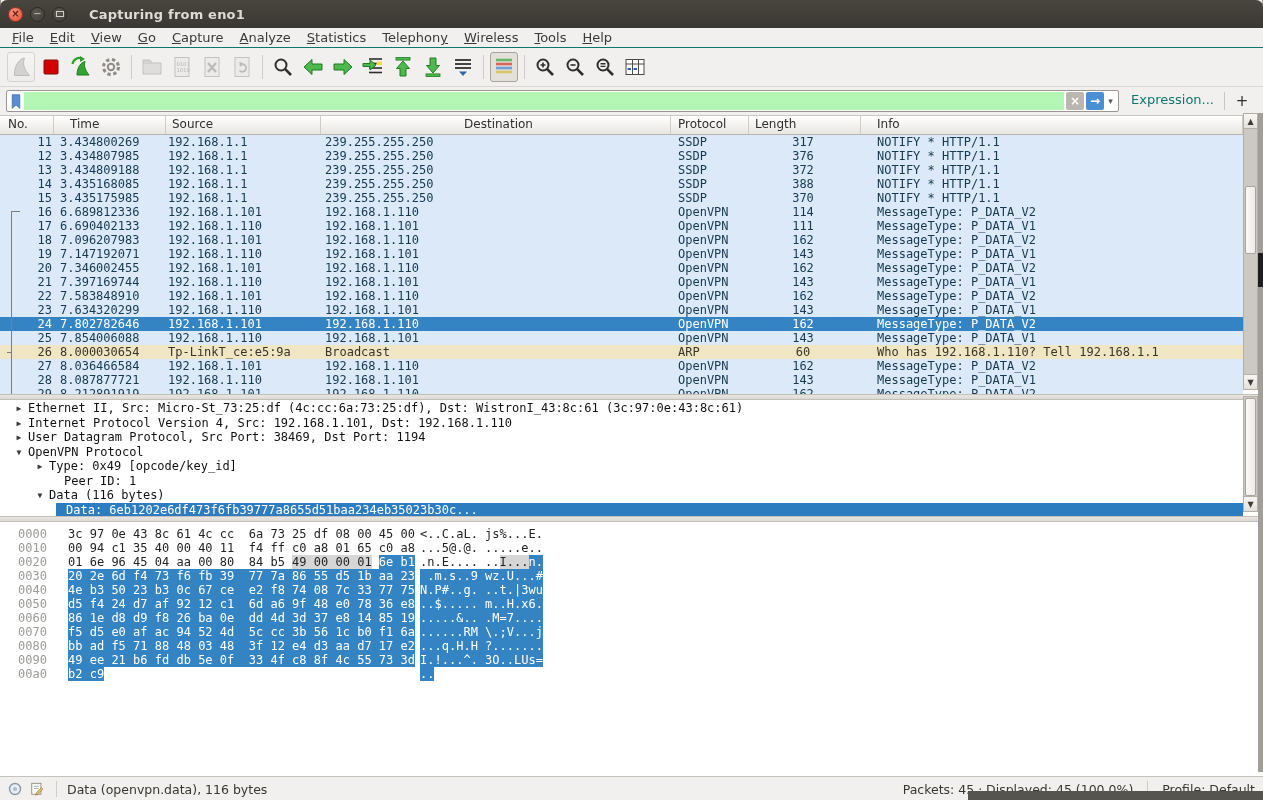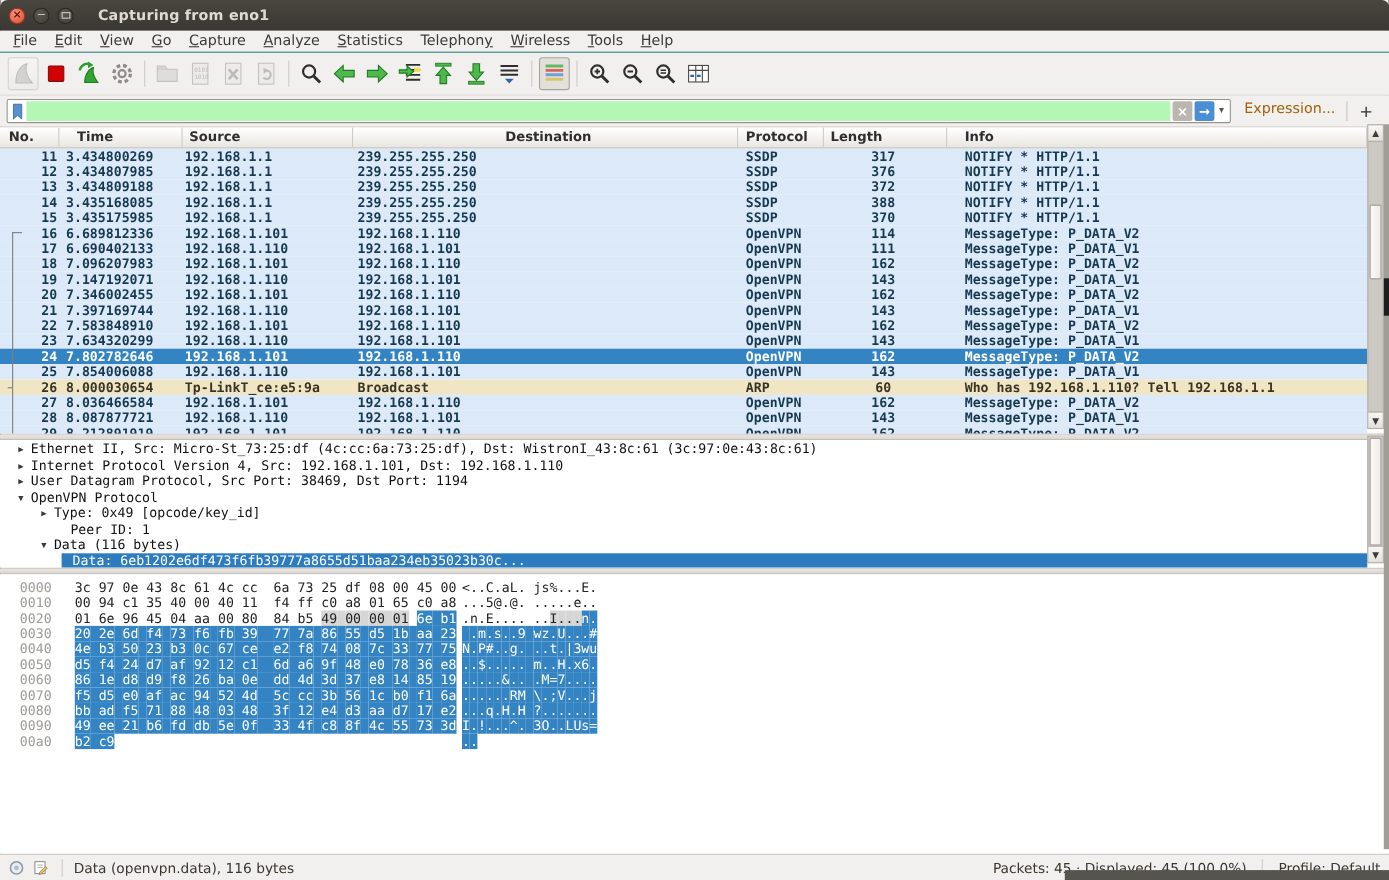--- a/index.html
+++ b/index.html
@@ -36,25 +36,25 @@
     display:flex;align-items:center;padding:0 6px;}
   .fwrap{flex:1 1 auto;height:22px;background:#ffffff;border:1px solid #9a968f;border-radius:2px;
     display:flex;align-items:center;padding:1px;box-sizing:border-box;}
   .fbookmark{width:16px;display:flex;justify-content:center;align-items:center;}
   .ffield{flex:1 1 auto;height:100%;background:var(--filter-valid);}
   .fclear{width:18px;height:18px;background:#bab6b0;color:#fff;border-radius:2px;display:flex;
     align-items:center;justify-content:center;font-size:12px;font-weight:bold;margin-left:2px;}
   .fapply{width:18px;height:18px;background:#4a8fd3;color:#fff;border-radius:2px;display:flex;
     align-items:center;justify-content:center;font-size:12px;font-weight:bold;margin-left:2px;}
   .fcaret{width:13px;color:#555;font-size:9px;text-align:center;}
-  .fexpr{font-size:13px;color:#a16207;margin:0 10px 4px 12px;}
+  .fexpr{font-size:13px;color:#0f766e;margin:0 10px 4px 12px;}
   .fsep{width:1px;height:18px;background:#c9c5bf;}
   .fplus{font-size:15px;color:#2e2e2e;margin:0 8px 0 10px;width:14px;text-align:center;}
   
-  .plist{flex:0 0 277px;position:relative;background:#fff;font-weight:bold;}
+  .plist{flex:0 0 277px;position:relative;background:#fff;}
   .pl-header,.pl-row{display:grid;grid-template-columns:54px 112px 155px 350px 78px 112px 1fr;}
   .pl-header{height:18px;line-height:17px;background:linear-gradient(#ffffff,#e9e6e1);
     border-bottom:1px solid #b8b4ae;font-size:12px;color:#2e2e2e;width:1243px;}
   .pl-header .hc{border-right:1px solid #cfcbc5;overflow:hidden;white-space:nowrap;box-sizing:border-box;}
   .pl-header .h0{padding-left:8px;}.pl-header .h1{padding-left:16px;}
   .pl-header .h2{padding-left:6px;}.pl-header .h3{padding-left:6px;text-align:center;}
   .pl-header .h4{padding-left:7px;}.pl-header .h5{padding-left:6px;}.pl-header .h6{padding-left:16px;}
   .pl-body{position:relative;height:259px;overflow:hidden;width:1243px;
     font-family:"DejaVu Sans Mono","Liberation Mono",monospace;font-size:12px;}
   .pl-row{height:14px;line-height:14px;background:var(--row-default);color:#16394f;white-space:pre;}

